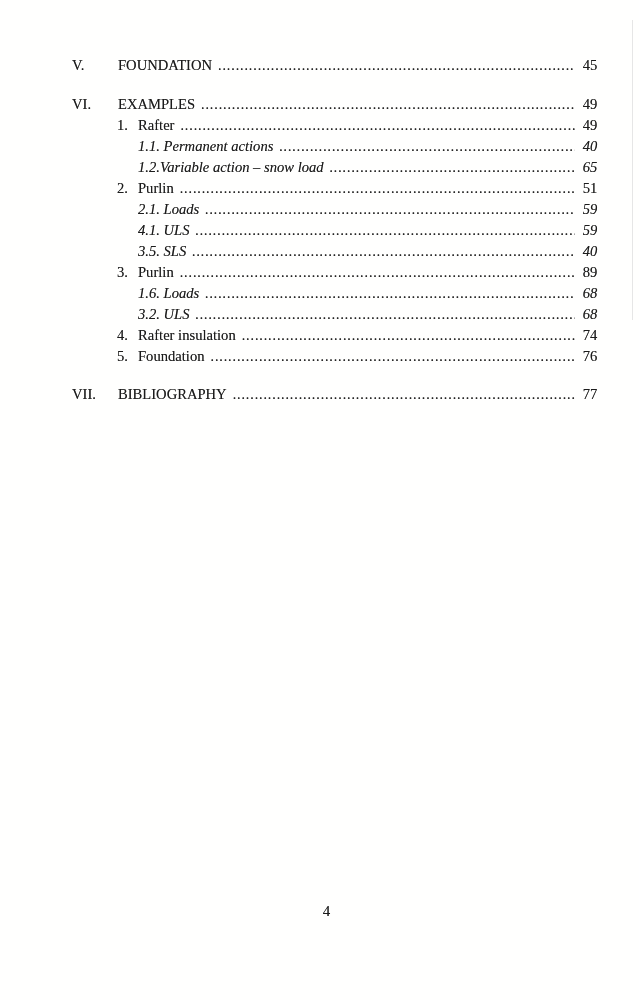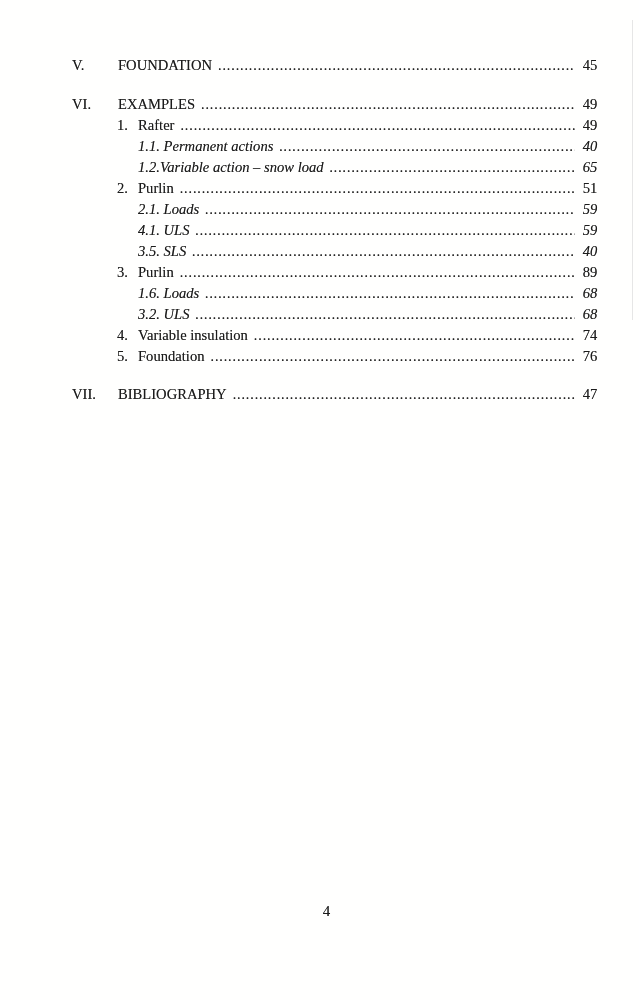--- a/index.html
+++ b/index.html
@@ -154,35 +154,35 @@
       <span class="toc-page">68</span>
     </div>
       <div class="toc-row lvl2">
       <span class="toc-num"></span>
       <span class="toc-title">3.2. ULS</span>
       <span class="toc-leader"><span>.........................................................................................................................................................................</span></span>
       <span class="toc-page">68</span>
     </div>
       <div class="toc-row lvl1">
       <span class="toc-num">4.</span>
-      <span class="toc-title">Variable insulation</span>
+      <span class="toc-title">Rafter insulation</span>
       <span class="toc-leader"><span>.........................................................................................................................................................................</span></span>
       <span class="toc-page">74</span>
     </div>
       <div class="toc-row lvl1">
       <span class="toc-num">5.</span>
       <span class="toc-title">Foundation</span>
       <span class="toc-leader"><span>.........................................................................................................................................................................</span></span>
       <span class="toc-page">76</span>
     </div>
       <div class="section-gap"></div>
       <div class="toc-row lvl0">
       <span class="toc-num">VII.</span>
       <span class="toc-title">BIBLIOGRAPHY</span>
       <span class="toc-leader"><span>.........................................................................................................................................................................</span></span>
-      <span class="toc-page">47</span>
+      <span class="toc-page">77</span>
     </div>
     </div>
 
   <div class="footer">
     <span>4</span>
   </div>
 </div>
 
 </body></html>

